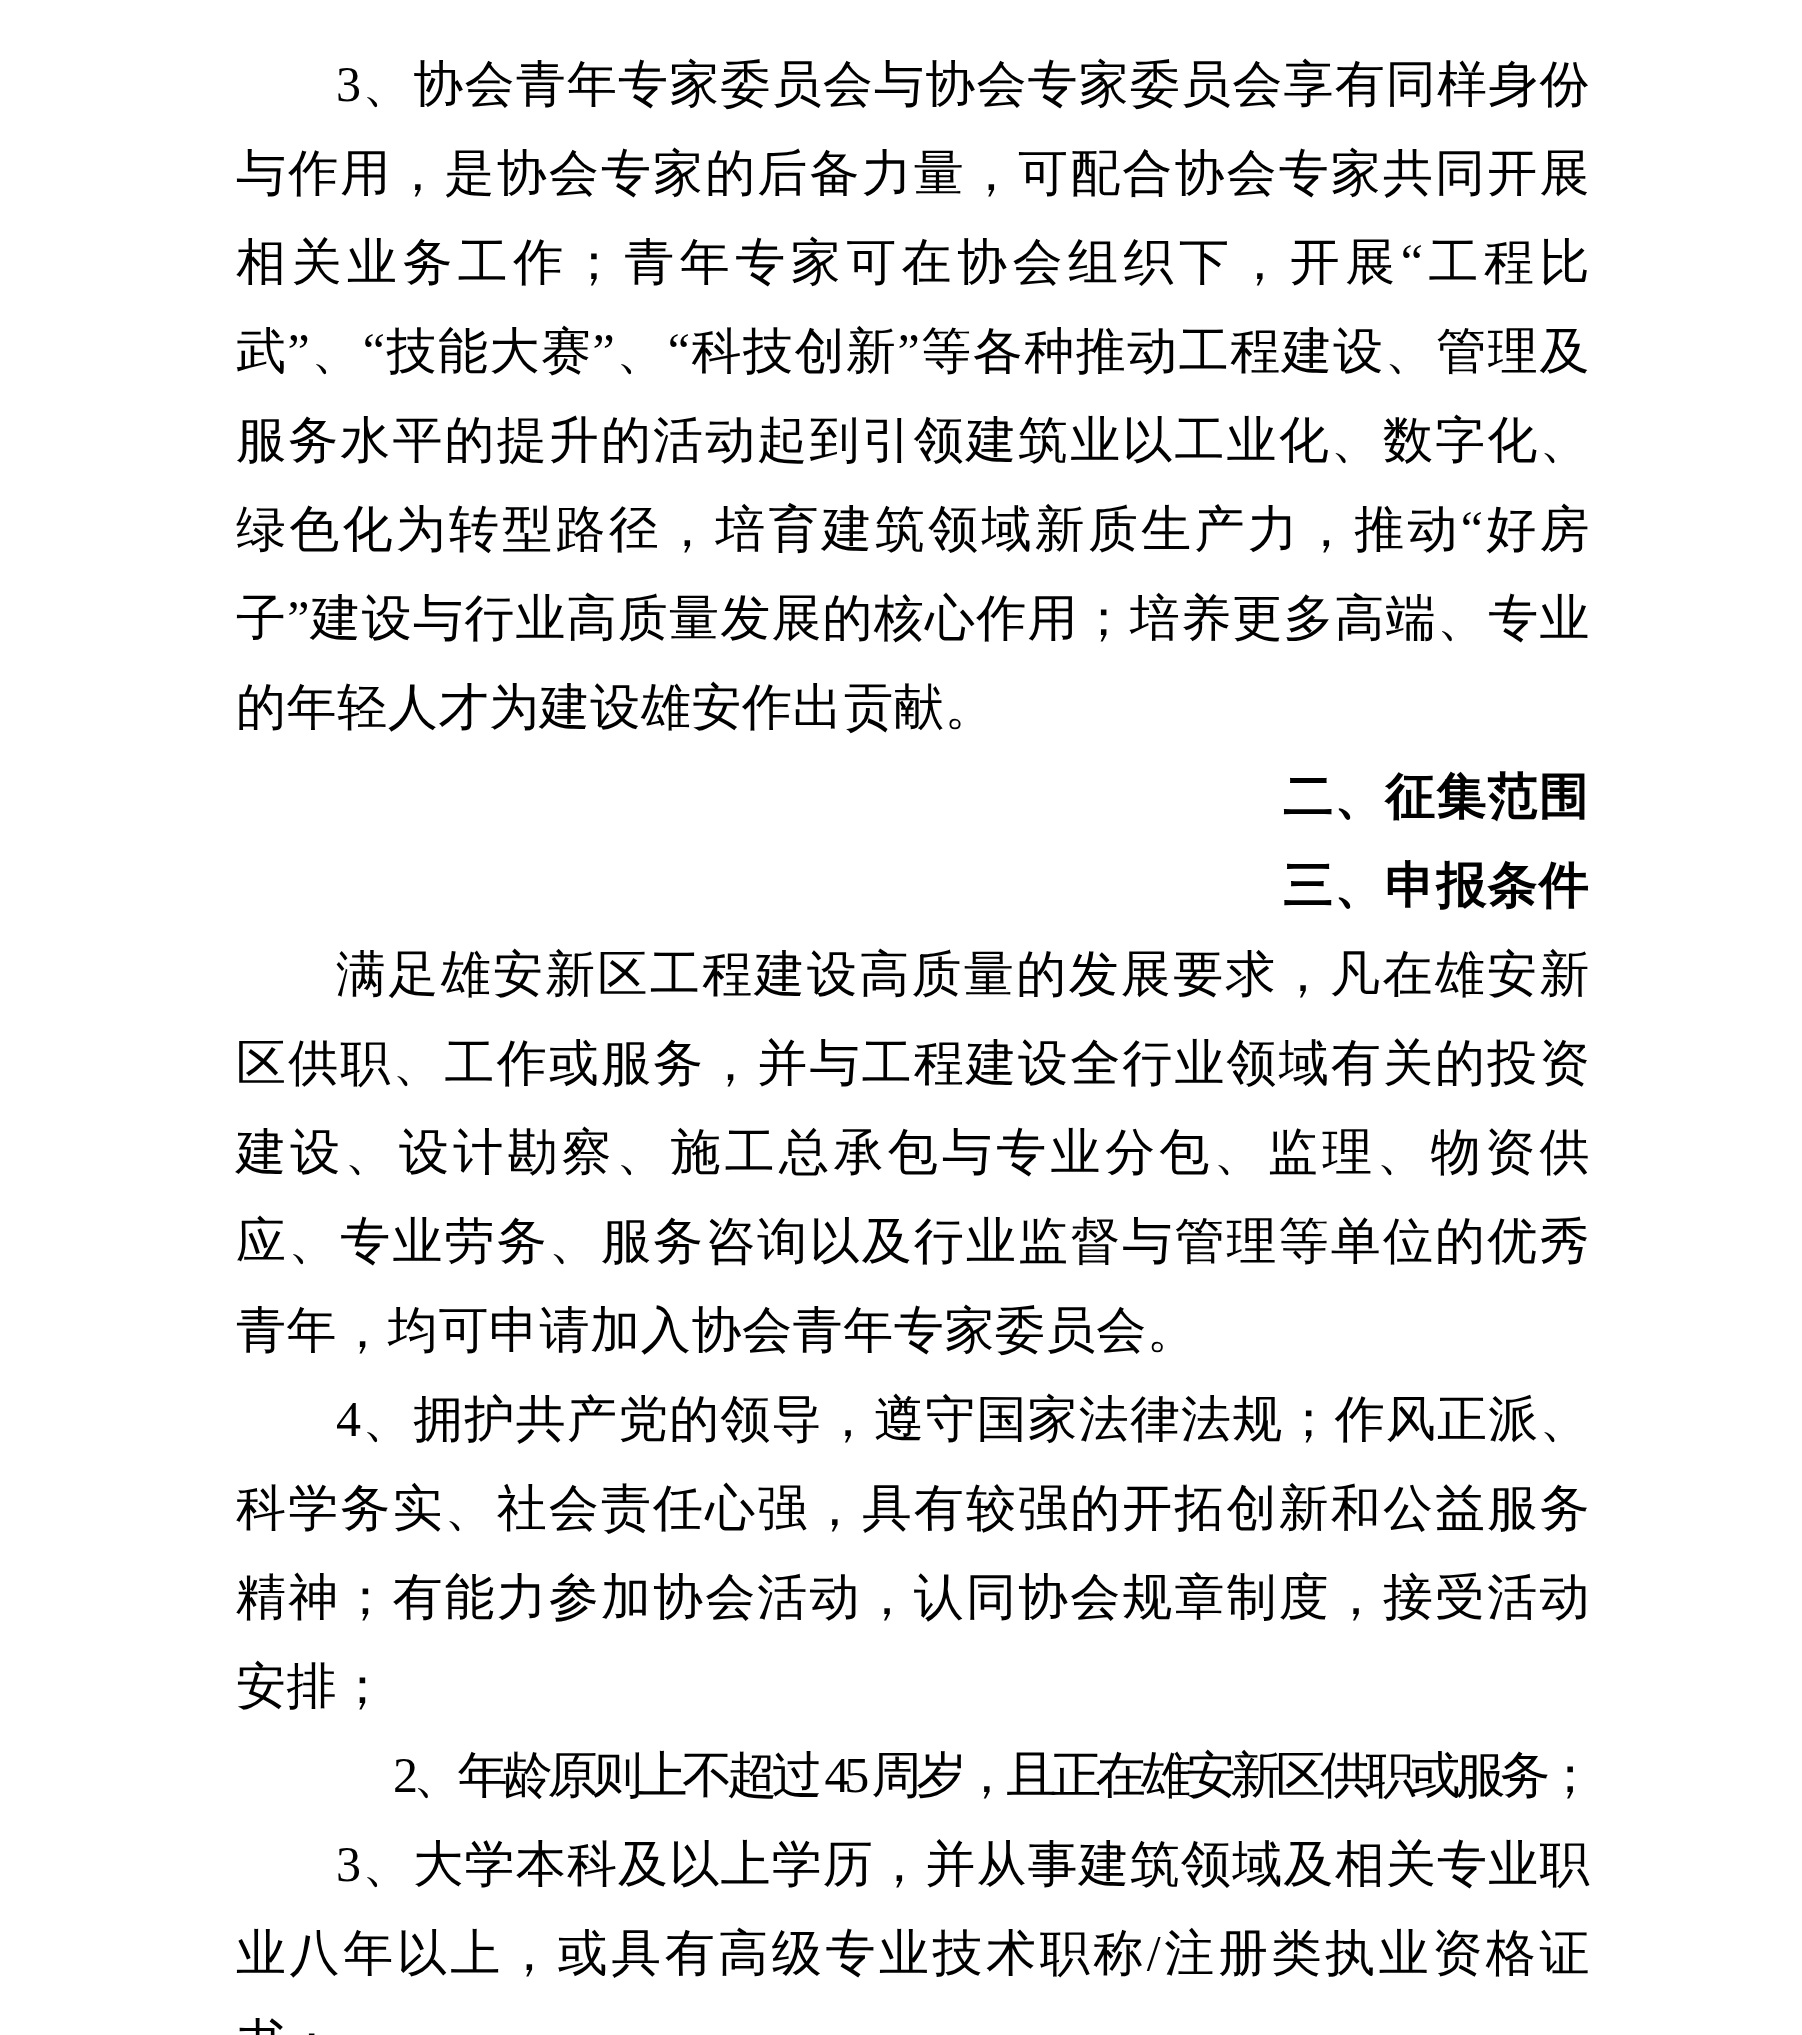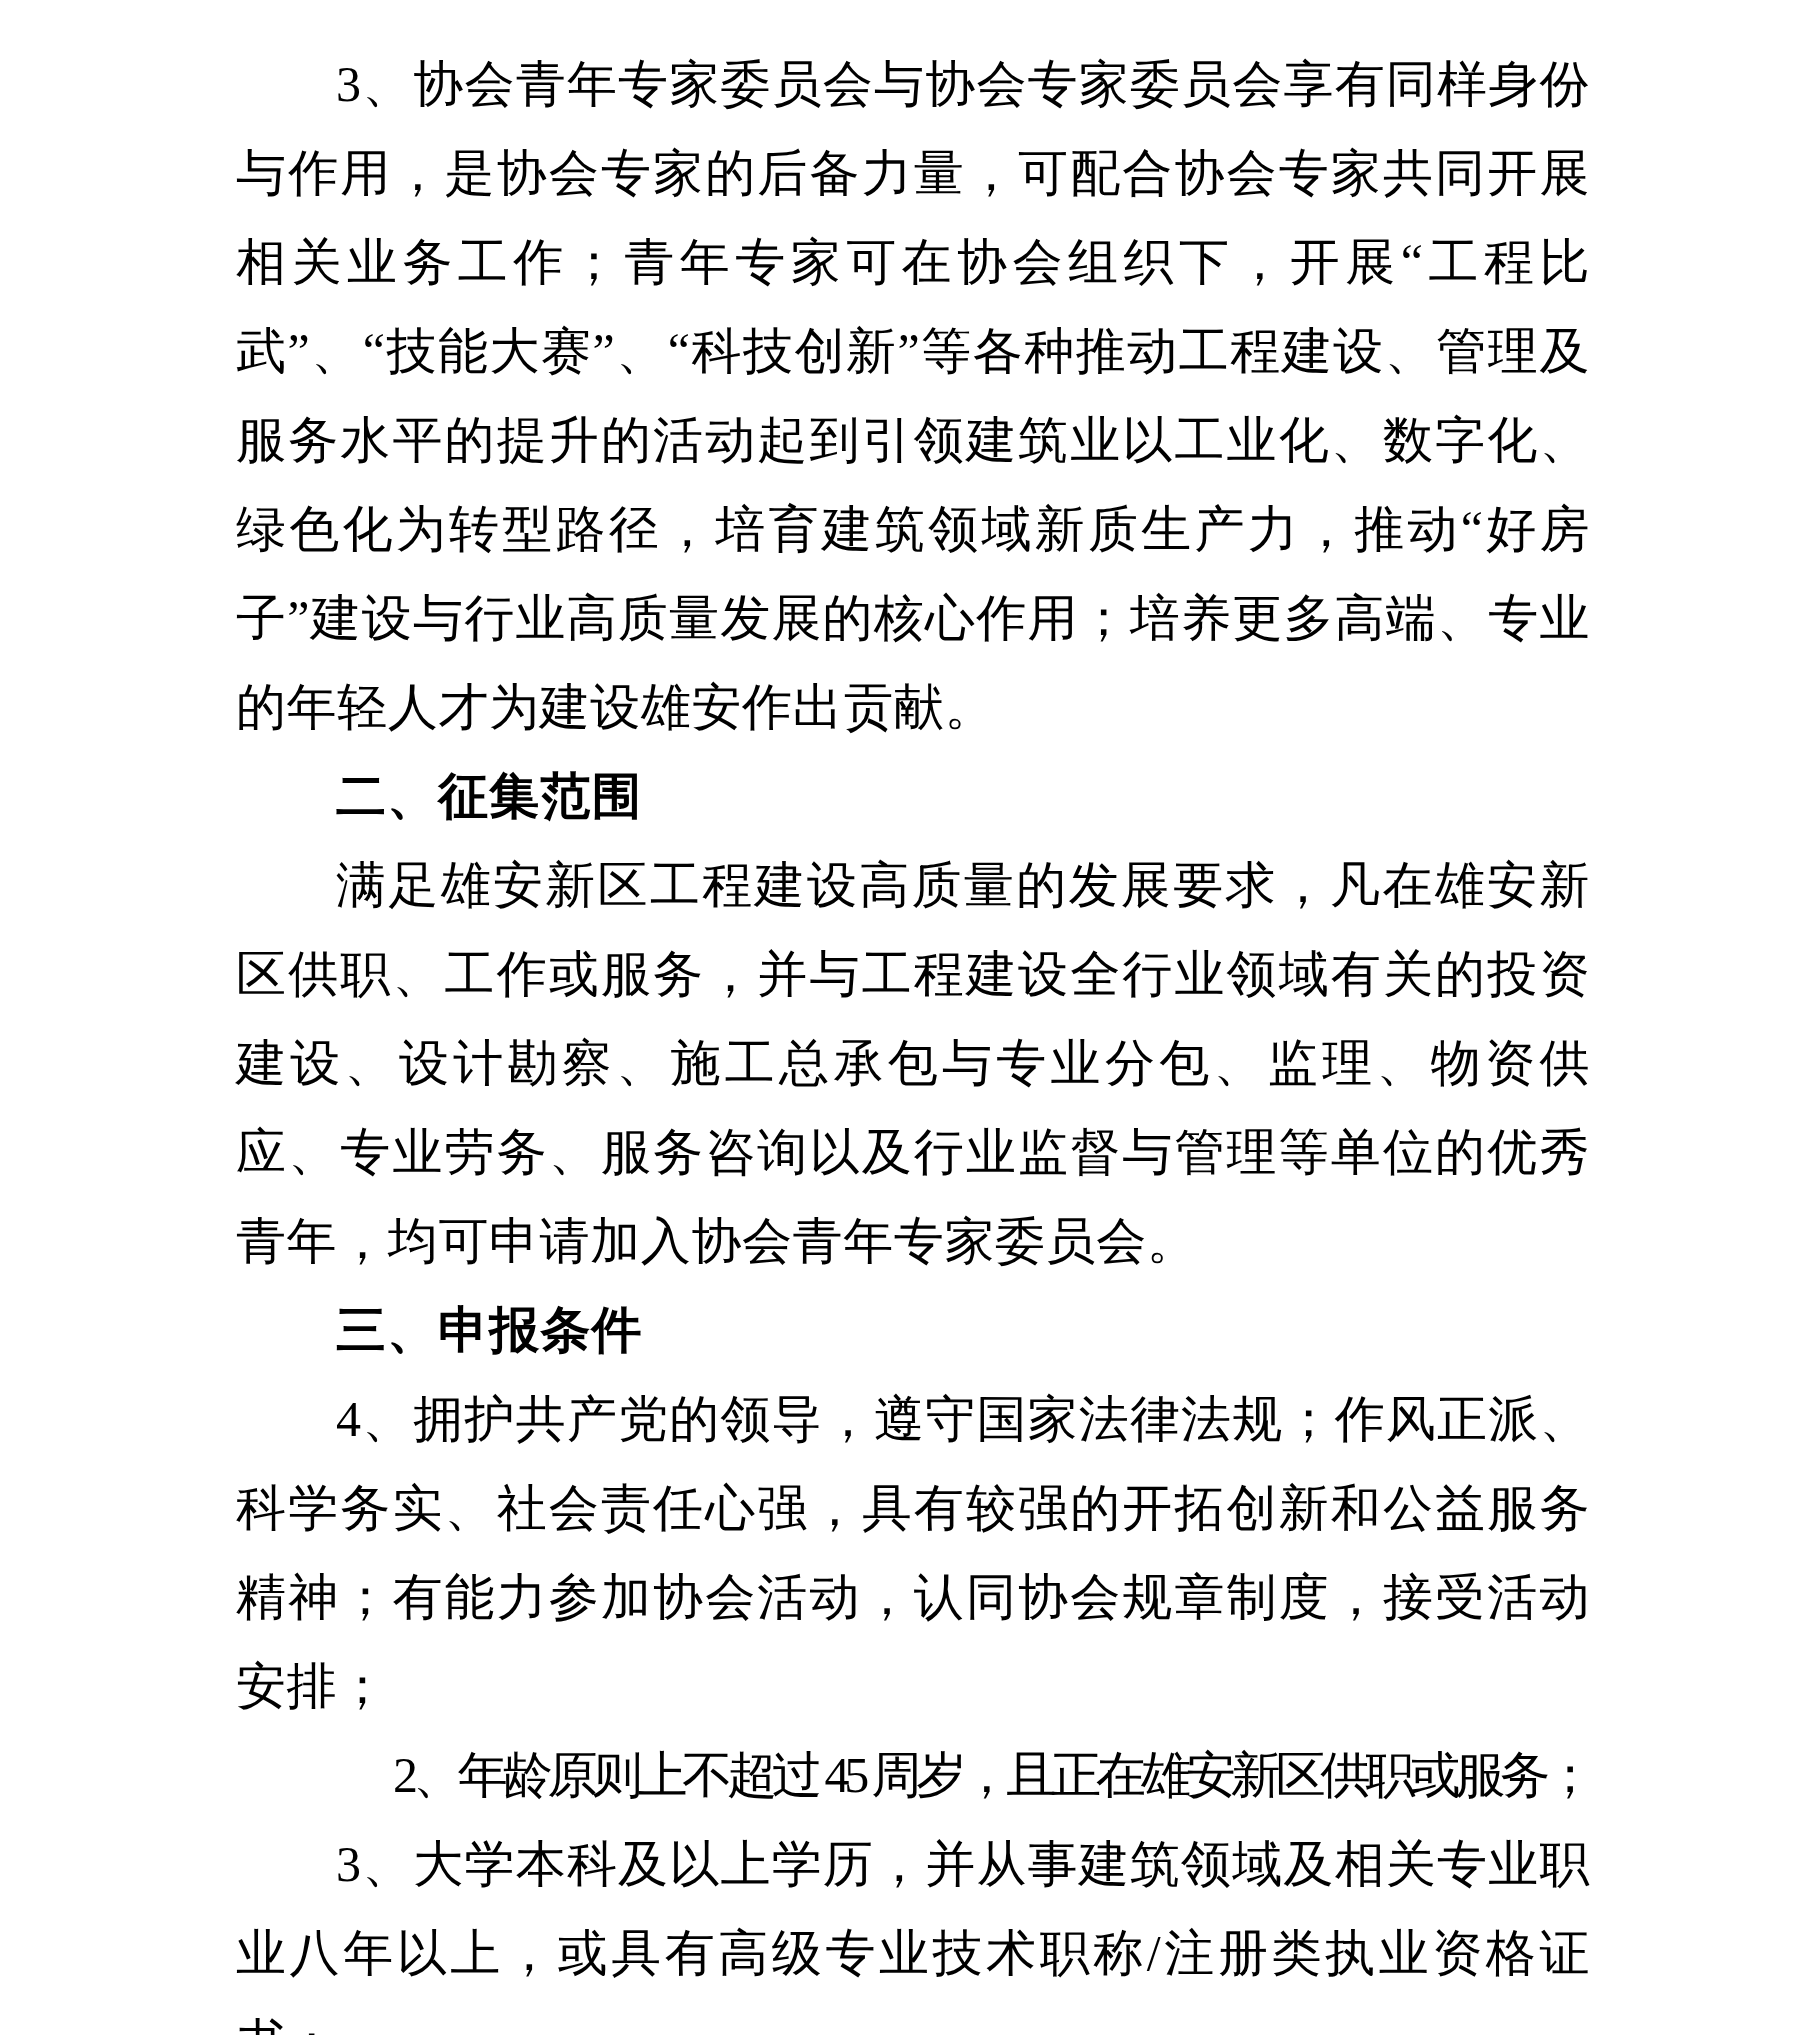--- a/index.html
+++ b/index.html
@@ -24,36 +24,36 @@
     line-height: 89px;
     text-align: justify;
     text-justify: inter-ideograph;
     text-indent: 2em;
     letter-spacing: 0.6px;
     word-break: break-all;
   }
   .para.heading {
     font-family: "Liberation Sans", "DejaVu Sans", sans-serif;
     font-weight: bold;
-    text-align: left;
+    text-align: right;
     letter-spacing: 1.1px;
   }
   .para.compact {
     letter-spacing: -5.1px;
     text-align: right;
     white-space: nowrap;
   }
 </style>
 </head>
 <body>
 
 <div class="page">
   <div class="content">
       <p class="para">3、协会青年专家委员会与协会专家委员会享有同样身份与作用，是协会专家的后备力量，可配合协会专家共同开展相关业务工作；青年专家可在协会组织下，开展“工程比武”、“技能大赛”、“科技创新”等各种推动工程建设、管理及服务水平的提升的活动起到引领建筑业以工业化、数字化、绿色化为转型路径，培育建筑领域新质生产力，推动“好房子”建设与行业高质量发展的核心作用；培养更多高端、专业的年轻人才为建设雄安作出贡献。</p>
       <p class="para heading">二、征集范围</p>
+      <p class="para heading">三、申报条件</p>
       <p class="para">满足雄安新区工程建设高质量的发展要求，凡在雄安新区供职、工作或服务，并与工程建设全行业领域有关的投资建设、设计勘察、施工总承包与专业分包、监理、物资供应、专业劳务、服务咨询以及行业监督与管理等单位的优秀青年，均可申请加入协会青年专家委员会。</p>
-      <p class="para heading">三、申报条件</p>
       <p class="para">4、拥护共产党的领导，遵守国家法律法规；作风正派、科学务实、社会责任心强，具有较强的开拓创新和公益服务精神；有能力参加协会活动，认同协会规章制度，接受活动安排；</p>
       <p class="para compact">2、年龄原则上不超过 45 周岁，且正在雄安新区供职或服务；</p>
       <p class="para">3、大学本科及以上学历，并从事建筑领域及相关专业职业八年以上，或具有高级专业技术职称/注册类执业资格证书；</p>
     </div>
 </div>
 
 
 </body></html>

